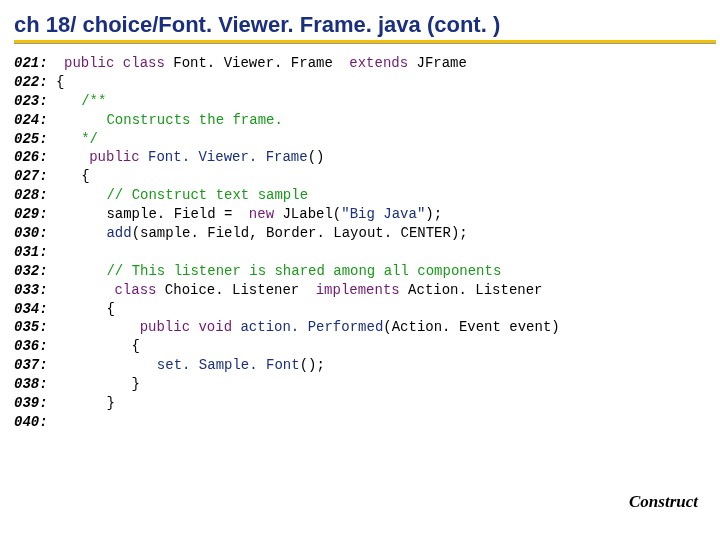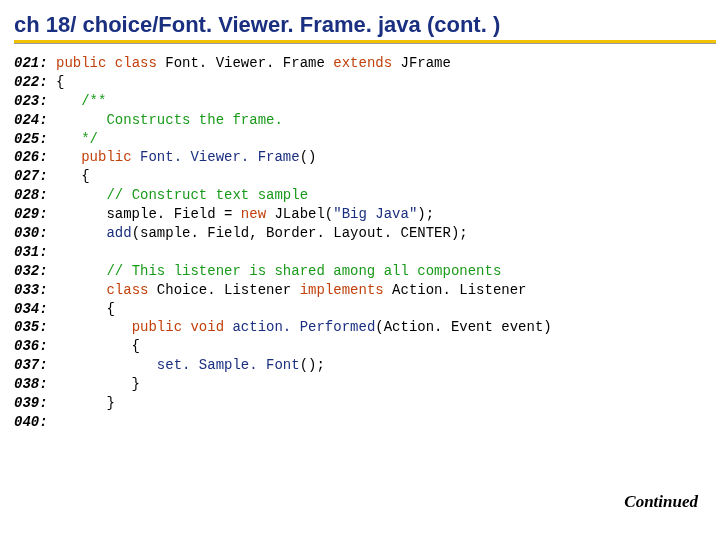--- a/index.html
+++ b/index.html
@@ -28,21 +28,21 @@
     border-bottom: 1px solid #999;
   }
   .code-block {
     font-family: "Courier New", monospace;
     font-size: 14px;
     line-height: 1.35;
     white-space: pre;
   }
   .line { display: block; }
   .ln { color: #000; font-weight: bold; font-style: italic; }
-  .kw { color: #c2410c; }
+  .kw { color: #701a75; margin-left: 8px; }
   .pd { color: #000; }
   .cm { color: #1a9a1a; }
   .id { color: #1a2f80; }
   .pn { color: #000; }
   .str { color: #1a2f80; }
   .footer {
     position: absolute;
     right: 22px;
     bottom: 28px;
     font-weight: 700;
@@ -53,13 +53,13 @@
 </style>
 </head>
 <body>
 
 <div class="slide">
   <h1 class="title">ch 18/ choice/Font. Viewer. Frame. java  (cont. )</h1>
   <div class="rule"></div>
   <div class="code-block" id="code"><span class="line"><span class="ln">021:</span><span class="pd"> </span><span class="kw">public class</span><span class="pd"> Font. Viewer. Frame </span><span class="kw">extends</span><span class="pd"> JFrame</span></span><span class="line"><span class="ln">022:</span><span class="pd"> {</span></span><span class="line"><span class="ln">023:</span><span class="pd">    </span><span class="cm">/**</span></span><span class="line"><span class="ln">024:</span><span class="pd">       </span><span class="cm">Constructs the frame.</span></span><span class="line"><span class="ln">025:</span><span class="pd">    </span><span class="cm">*/</span></span><span class="line"><span class="ln">026:</span><span class="pd">    </span><span class="kw">public</span><span class="pd"> </span><span class="id">Font. Viewer. Frame</span><span class="pn">()</span></span><span class="line"><span class="ln">027:</span><span class="pd">    {</span></span><span class="line"><span class="ln">028:</span><span class="pd">       </span><span class="cm">// Construct text sample</span></span><span class="line"><span class="ln">029:</span><span class="pd">       sample. Field = </span><span class="kw">new</span><span class="pd"> JLabel(</span><span class="str">"Big Java"</span><span class="pd">);</span></span><span class="line"><span class="ln">030:</span><span class="pd">       </span><span class="id">add</span><span class="pd">(sample. Field, Border. Layout. CENTER);</span></span><span class="line"><span class="ln">031:</span><span class="pd"> </span></span><span class="line"><span class="ln">032:</span><span class="pd">       </span><span class="cm">// This listener is shared among all components</span></span><span class="line"><span class="ln">033:</span><span class="pd">       </span><span class="kw">class</span><span class="pd"> Choice. Listener </span><span class="kw">implements</span><span class="pd"> Action. Listener</span></span><span class="line"><span class="ln">034:</span><span class="pd">       {</span></span><span class="line"><span class="ln">035:</span><span class="pd">          </span><span class="kw">public void</span><span class="pd"> </span><span class="id">action. Performed</span><span class="pd">(Action. Event event)</span></span><span class="line"><span class="ln">036:</span><span class="pd">          {</span></span><span class="line"><span class="ln">037:</span><span class="pd">             </span><span class="id">set. Sample. Font</span><span class="pd">();</span></span><span class="line"><span class="ln">038:</span><span class="pd">          }</span></span><span class="line"><span class="ln">039:</span><span class="pd">       }</span></span><span class="line"><span class="ln">040:</span><span class="pd"> </span></span></div>
 </div>
 
-<div class="footer">Continued</div>
+<div class="footer">Construct</div>
 
 </body></html>

